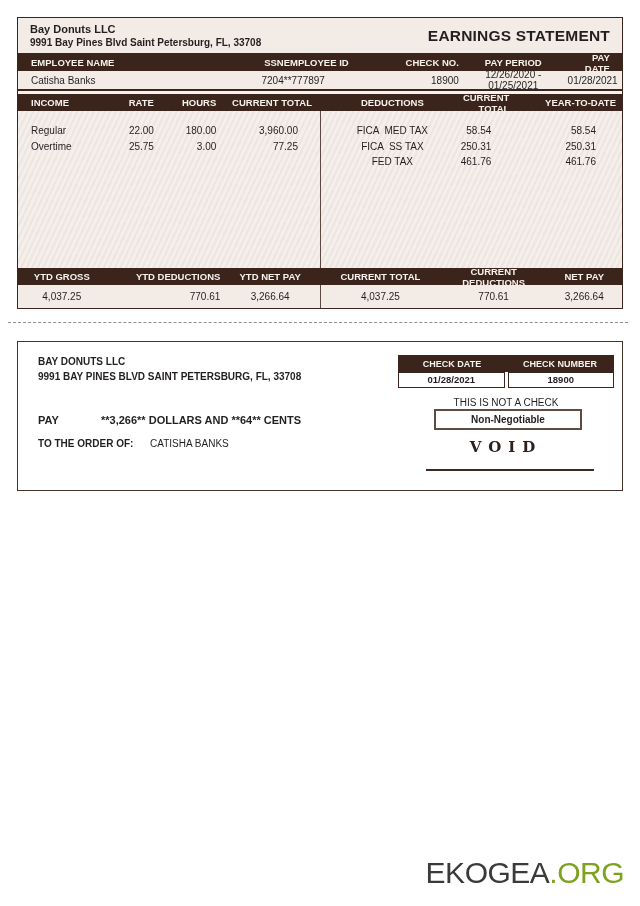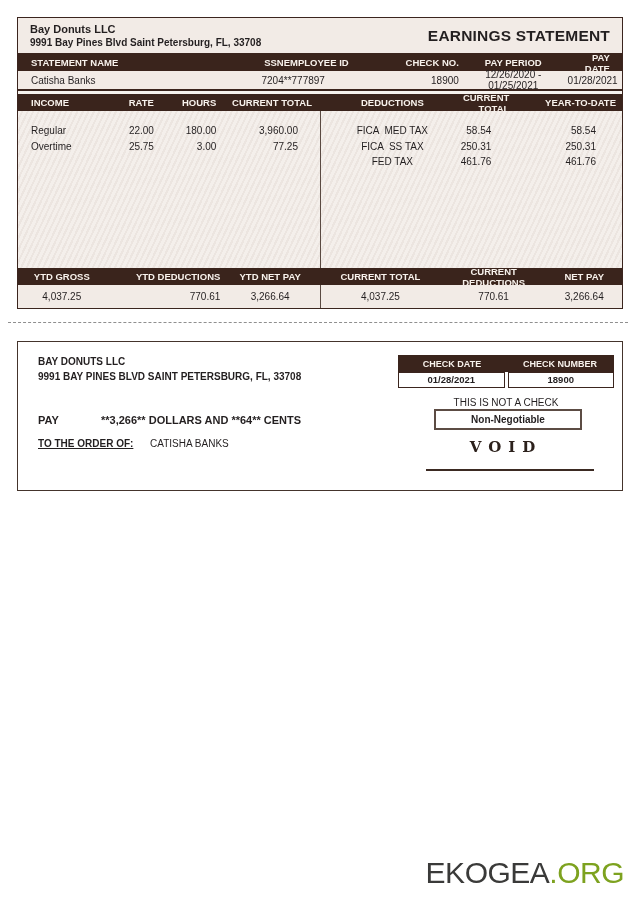--- a/index.html
+++ b/index.html
@@ -74,21 +74,21 @@
   .ct-head div{width:50%;text-align:center;}
   .ct-vals{display:flex;gap:3px;margin-top:0px;}
   .ct-vals div{width:50%;height:14px;border:1.5px solid #3b251e;text-align:center;font-size:9.5px;
                font-weight:600;line-height:14px;background:#fff;box-sizing:content-box;}
   .not-check{position:absolute;left:380px;top:55px;width:216px;text-align:center;font-size:10px;}
   .pay-line{position:absolute;left:20px;top:72px;display:flex;font-size:11px;font-weight:bold;}
   .pay-label{width:63px;}
   .non-neg{position:absolute;left:416px;top:67px;width:144px;height:17px;border:2px solid #5c4c44;
            text-align:center;font-size:10px;font-weight:bold;line-height:17px;}
   .order-line{position:absolute;left:20px;top:96px;display:flex;font-size:10px;}
-  .order-label{width:112px;font-weight:bold;text-decoration:underline;}
+  .order-label{width:112px;font-weight:bold;}
   .void-stamp{position:absolute;left:380px;top:96px;width:216px;text-align:center;
               font-family:"DejaVu Serif",serif;font-weight:bold;font-size:15px;letter-spacing:7px;color:#2c211c;}
   .sig-line{position:absolute;left:408px;top:127px;width:168px;border-top:2px solid #3b2a22;}
 
   
   .footer-brand{position:absolute;right:12px;top:856px;font-size:30px;letter-spacing:-0.5px;color:#3a3a39;}
   .footer-brand .suffix{color:#7da21f;}
 </style>
 </head>
 <body>
@@ -99,21 +99,21 @@
 
     <div class="stmt-top">
       <div>
         <div class="company-name">Bay Donuts LLC</div>
         <div class="company-addr">9991 Bay Pines Blvd Saint Petersburg, FL, 33708</div>
       </div>
       <div class="stmt-title">EARNINGS STATEMENT</div>
     </div>
 
     <div class="bar">
-      <div class="ec1">STATEMENT NAME</div>
+      <div class="ec1">EMPLOYEE NAME</div>
       <div class="ec2">SSN</div>
       <div class="ec3">EMPLOYEE ID</div>
       <div class="ec4">CHECK NO.</div>
       <div class="ec5">PAY PERIOD</div>
       <div class="ec6">PAY DATE</div>
     </div>
 
     <div class="rowline emp-row">
       <div class="ec1">Catisha Banks</div>
       <div class="ec2">7204</div>

